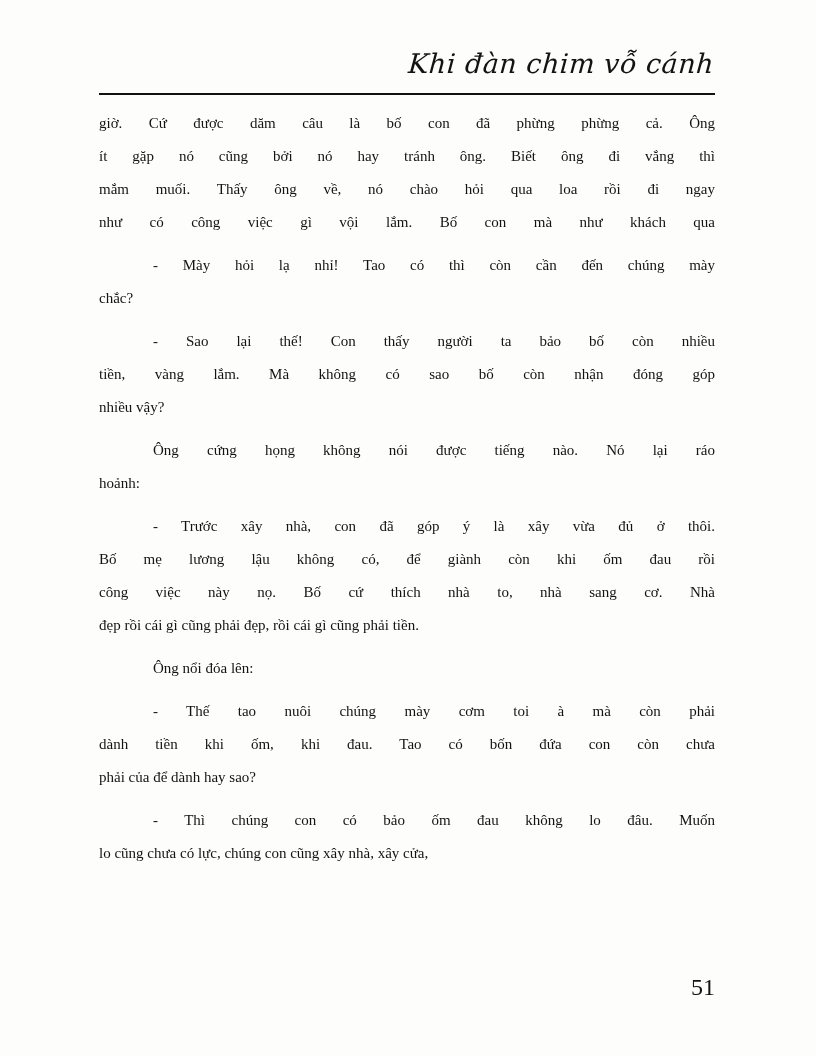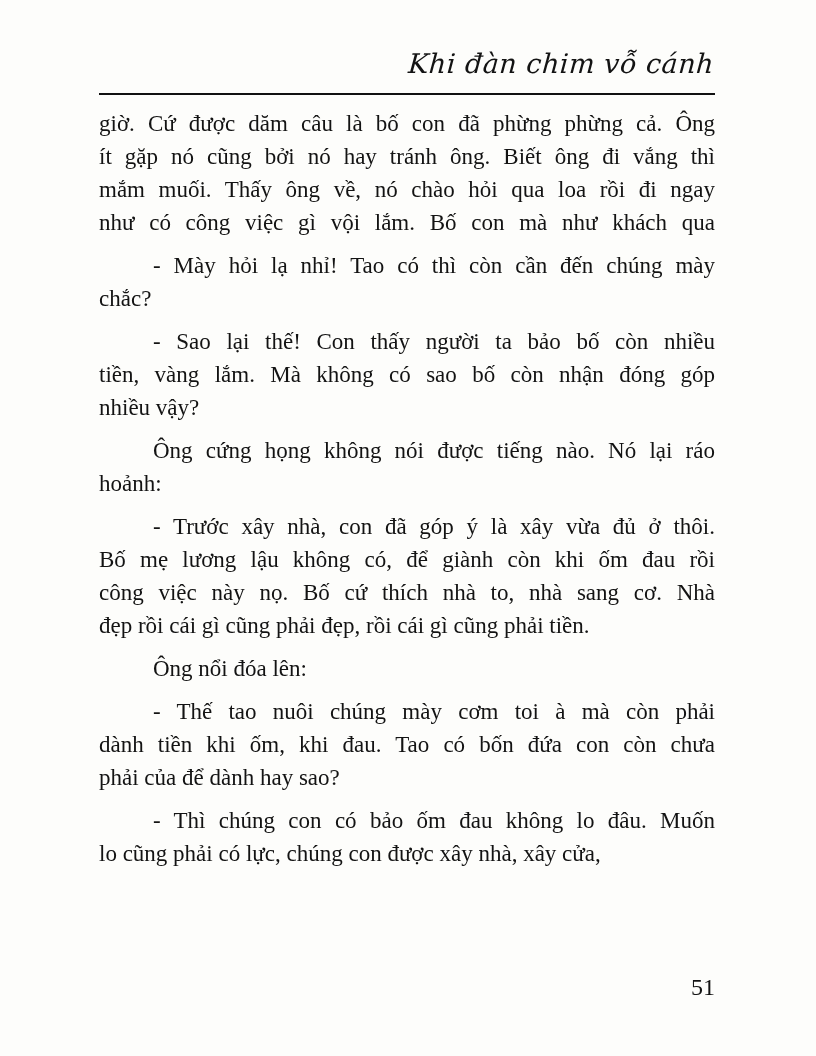--- a/index.html
+++ b/index.html
@@ -34,21 +34,21 @@
     transform: skewX(-4deg);
     transform-origin: right bottom;
   }
   .head-rule {
     border: none;
     border-top: 2.6px solid #111;
     margin: 13px 0 0 0;
   }
   .page-body {
     margin-top: 12px;
-    font-size: 23px;
+    font-size: 15px;
     line-height: 33px;
   }
   .para {
     margin: 0 0 10px 0;
   }
   .para:last-child { margin-bottom: 0; }
   .line {
     text-align: justify;
     text-align-last: justify;
     white-space: normal;
@@ -106,18 +106,18 @@
         <div class="para">
           <div class="line last first-indent">Ông nổi đóa lên:</div>
         </div>
         <div class="para">
           <div class="line first-indent">- Thế tao nuôi chúng mày cơm toi à mà còn phải</div>
           <div class="line">dành tiền khi ốm, khi đau. Tao có bốn đứa con còn chưa</div>
           <div class="line last">phải của để dành hay sao?</div>
         </div>
         <div class="para">
           <div class="line first-indent">- Thì chúng con có bảo ốm đau không lo đâu. Muốn</div>
-          <div class="line last">lo cũng phải có lực, chúng con được xây nhà, xây cửa,</div>
+          <div class="line last">lo cũng chưa có lực, chúng con cũng xây nhà, xây cửa,</div>
         </div>
       </div>
   </div>
   <div class="page-number">51</div>
 </div>
 
 </body></html>

